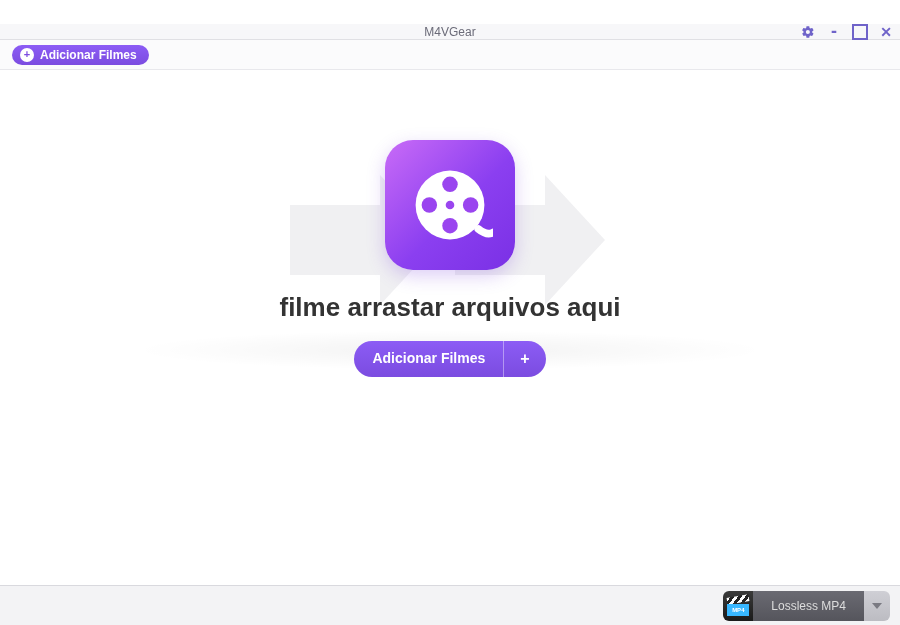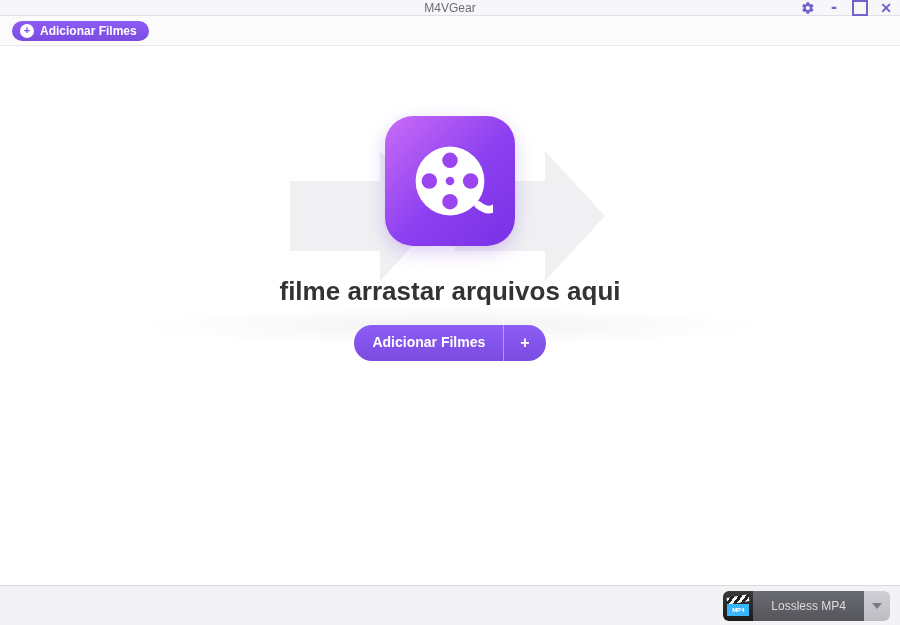--- a/index.html
+++ b/index.html
@@ -10,20 +10,21 @@
   .titlebar {
     height: 16px;
     background: #f7f7f9;
     border-bottom: 1px solid #e0e0e4;
     display: flex;
     align-items: center;
     justify-content: center;
     position: relative;
     font-size: 12px;
     color: #6b6b78;
+    margin-top: 24px;
   }
   .titlebar .win-controls {
     position: absolute;
     right: 6px;
     top: 0;
     height: 100%;
     display: flex;
     align-items: center;
     gap: 10px;
     color: #6f63c9;
@@ -111,21 +112,21 @@
   .hero-shadow {
     position: absolute;
     top: 260px;
     width: 640px;
     height: 40px;
     border-radius: 50%;
     background: radial-gradient(ellipse at center, rgba(0,0,0,0.05) 0%, rgba(0,0,0,0) 70%);
     z-index: 0;
   }
   .drop-text {
-    margin-top: 30px;
+    margin-top: 22px;
     font-size: 26px;
     font-weight: 700;
     color: #333;
     z-index: 1;
   }
   .add-btn {
     margin-top: 18px;
     display: inline-flex;
     align-items: stretch;
     border-radius: 22px;

